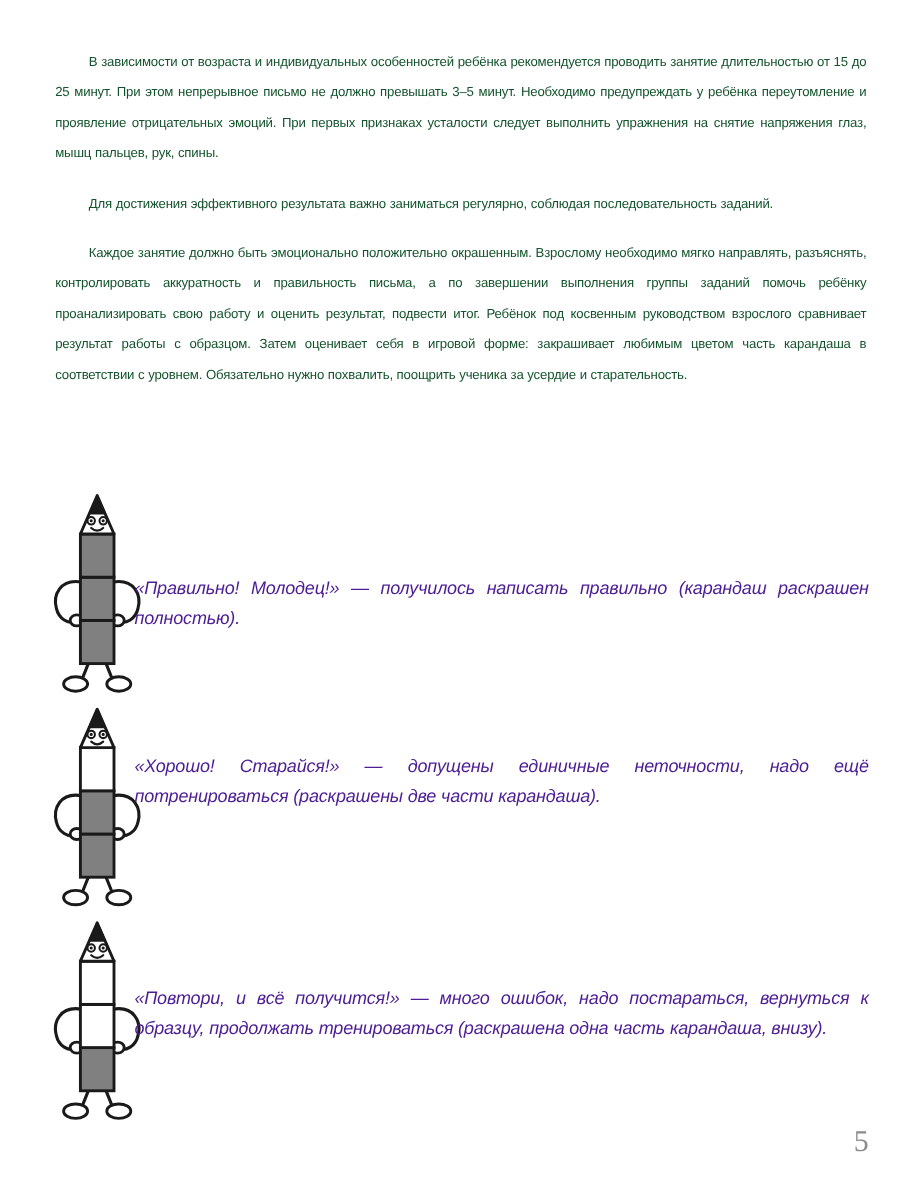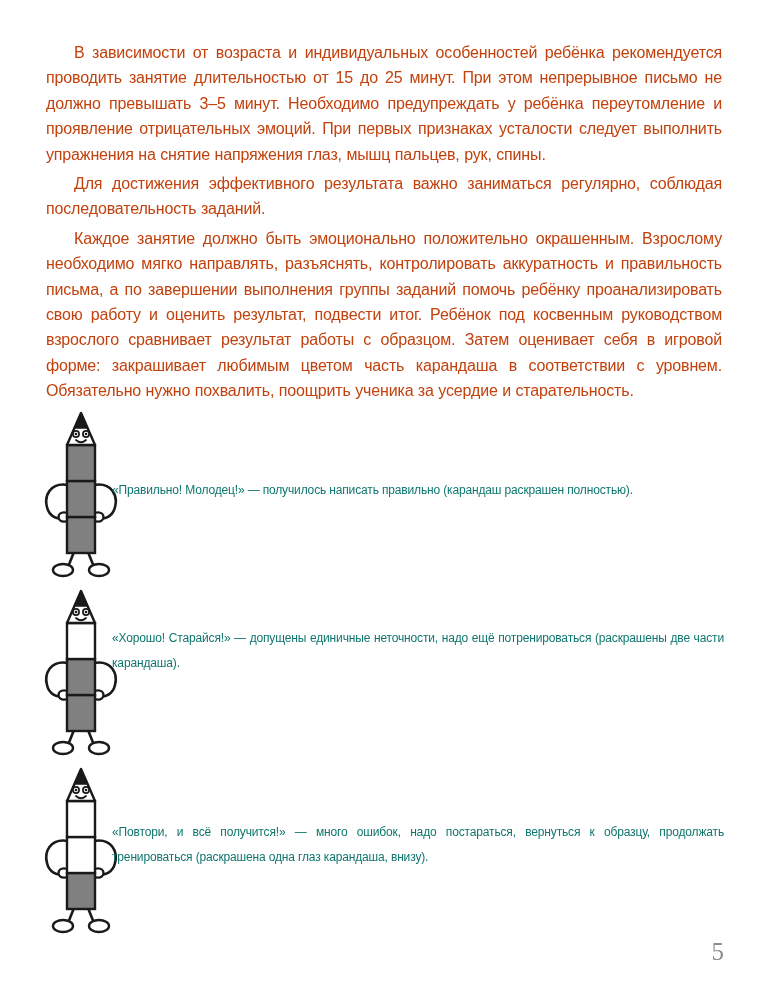--- a/index.html
+++ b/index.html
@@ -19,55 +19,56 @@
   
   .textblock {
     position: absolute;
     left: 46px;
     top: 40px;
     width: 676px;
   }
   .para {
     margin: 0;
     font-family: "Liberation Sans", sans-serif;
-    font-size: 16px;
+    font-size: 11px;
     line-height: 25.4px;
-    color: #c2410c;
+    color: #14532d;
     text-align: justify;
     text-indent: 28px;
     hyphens: manual;
     letter-spacing: -0.15px;
     word-spacing: 0.2px;
   }
-  .para + .para { margin-top: 4px; }
+  .para + .para { margin-top: 16px; }
 
   
   .pencil-row {
     position: absolute;
     left: 0;
     width: 768px;
   }
   .pencil-art {
     position: absolute;
     left: 38px;
     top: 0;
     width: 86px;
     height: 176px;
   }
   .caption {
     position: absolute;
     left: 112px;
     width: 612px;
     font-family: "Liberation Sans", sans-serif;
-    font-size: 12px;
+    font-size: 15px;
     line-height: 25.4px;
-    color: #0f766e;
+    color: #4c1d95;
     text-align: justify;
     text-indent: 0;
     letter-spacing: -0.15px;
+    font-style: italic;
   }
 
   
   .page-number {
     position: absolute;
     right: 44px;
     bottom: 34px;
     font-family: "Liberation Serif", serif;
     font-size: 25px;
     color: #8c8c8c;
@@ -160,18 +161,18 @@
         <rect x="29" y="41" width="28" height="36" fill="#ffffff" stroke="#1a1a1a" stroke-width="2.4"></rect>
         <path d="M29 41 L43 9 L57 41 Z" fill="#ffffff" stroke="#1a1a1a" stroke-width="2.4" stroke-linejoin="round"></path>
         <path d="M36.5 24 L43 9 L49.5 24 Z" fill="#1a1a1a" stroke="#1a1a1a" stroke-width="1.6" stroke-linejoin="round"></path>
         <circle cx="38" cy="30" r="3.1" fill="#ffffff" stroke="#1a1a1a" stroke-width="1.7"></circle>
         <circle cx="48" cy="30" r="3.1" fill="#ffffff" stroke="#1a1a1a" stroke-width="1.7"></circle>
         <circle cx="38" cy="30" r="1.3" fill="#1a1a1a"></circle>
         <circle cx="48" cy="30" r="1.3" fill="#1a1a1a"></circle>
         <path d="M38 36 Q43 40.5 48 36" fill="none" stroke="#1a1a1a" stroke-width="1.8" stroke-linecap="round"></path>
       </svg>
     </div>
-    <div class="caption" style="top:60px;">«Повтори, и всё получится!» — много ошибок, надо постараться, вернуться к образцу, продолжать тренироваться (раскрашена одна глаз карандаша, внизу).</div>
+    <div class="caption" style="top:60px;">«Повтори, и всё получится!» — много ошибок, надо постараться, вернуться к образцу, продолжать тренироваться (раскрашена одна часть карандаша, внизу).</div>
   </div>
 
   <div class="page-number">5</div>
 
 </div>
 
 </body></html>

